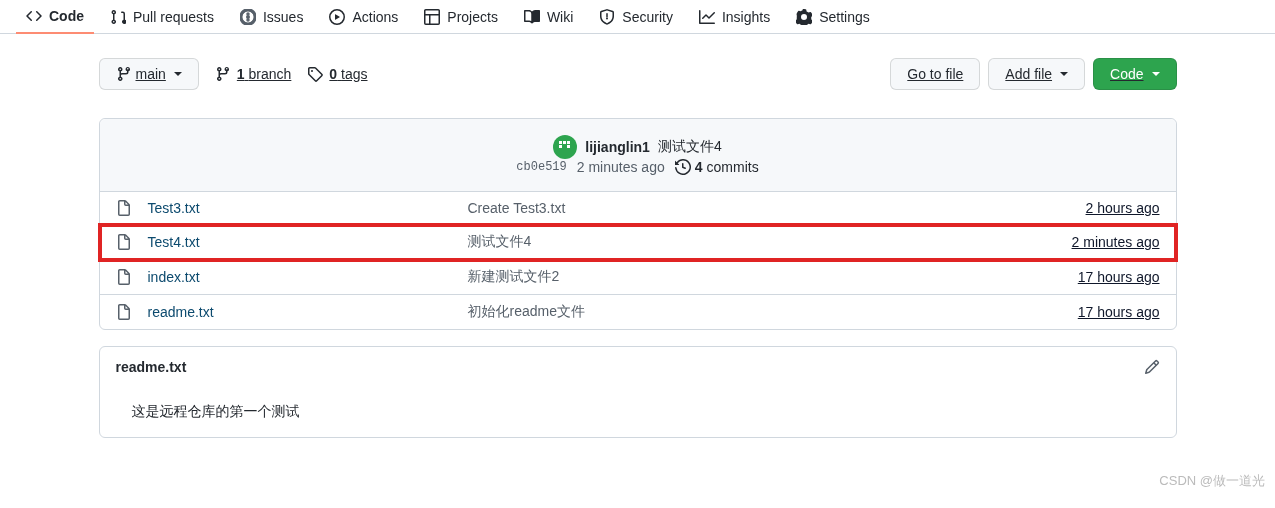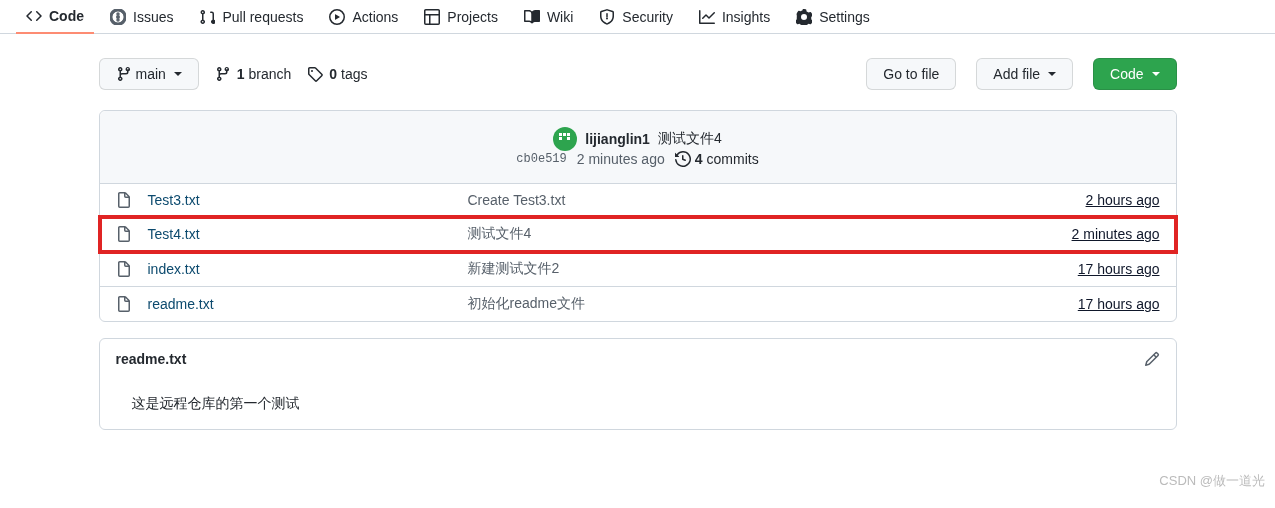--- a/index.html
+++ b/index.html
@@ -3,23 +3,23 @@
 <meta charset="utf-8">
 <style>
   * { box-sizing: border-box; margin: 0; padding: 0; }
   body { font-family: -apple-system, BlinkMacSystemFont, "Segoe UI", Helvetica, Arial, sans-serif; font-size: 14px; color: #24292f; background: #fff; }
   .tabs { display: flex; align-items: center; gap: 6px; padding: 0 16px; border-bottom: 1px solid #d0d7de; height: 34px; }
   .tab { display: flex; align-items: center; gap: 7px; padding: 0 10px; height: 34px; color: #24292f; cursor: pointer; font-size: 14px; }
   .tab.active { border-bottom: 2px solid #fd8c73; font-weight: 600; }
   .tab svg { fill: #57606a; }
   .tab.active svg { fill: #24292f; }
   .container { max-width: 1110px; margin: 0 auto; padding: 24px 16px 0; }
-  .toolbar { display: flex; justify-content: space-between; align-items: center; margin-bottom: 20px; }
+  .toolbar { display: flex; justify-content: space-between; align-items: center; margin-bottom: 28px; text-decoration: underline; }
   .toolbar-left { display: flex; align-items: center; gap: 16px; }
-  .toolbar-right { display: flex; align-items: center; gap: 20px; }
+  .toolbar-right { display: flex; align-items: center; gap: 8px; }
   .btn { display: inline-flex; align-items: center; gap: 4px; padding: 5px 16px; font-size: 14px; border: 1px solid rgba(27,31,36,0.15); border-radius: 6px; background: #f6f8fa; cursor: pointer; line-height: 20px; color: #24292f; }
   .btn.primary { background: #2da44e; color: #fff; border-color: rgba(27,31,36,0.15); }
   .btn .caret { width: 0; height: 0; border-left: 4px solid transparent; border-right: 4px solid transparent; border-top: 4px solid currentColor; margin-left: 4px; }
   .branch-link { display: flex; align-items: center; gap: 6px; color: #24292f; cursor: pointer; }
   .branch-link strong { font-weight: 600; }
   .box { border: 1px solid #d0d7de; border-radius: 6px; margin-bottom: 16px; }
   .box-header { display: flex; align-items: center; justify-content: space-between; padding: 16px; background: #f6f8fa; border-bottom: 1px solid #d0d7de; border-radius: 6px 6px 0 0; flex-direction: column; }
   .box-header-left { display: flex; align-items: center; gap: 8px; min-width: 0; }
   .box-header-right { display: flex; align-items: center; gap: 10px; color: #57606a; }
   .avatar { width: 24px; height: 24px; border-radius: 50%; background: #2da44e; display: flex; align-items: center; justify-content: center; color: #fff; font-size: 12px; flex-shrink: 0; }
@@ -50,31 +50,31 @@
 
 <nav class="tabs">
   <div class="tab active">
     <svg class="octicon" width="16" height="16" viewBox="0 0 16 16">
         <path d="M4.72 3.22a.75.75 0 011.06 1.06L2.06 8l3.72 3.72a.75.75 0 11-1.06 1.06L.47 8.53a.75.75 0 010-1.06l4.25-4.25zm6.56 0a.75.75 0 10-1.06 1.06L13.94 8l-3.72 3.72a.75.75 0 101.06 1.06l4.25-4.25a.75.75 0 000-1.06l-4.25-4.25z"></path>
       </svg>
     <span>Code</span>
   </div>
   <div class="tab">
     <svg class="octicon" width="16" height="16" viewBox="0 0 16 16">
+        <path d="M1.5 3.25a2.25 2.25 0 113 2.122v5.256a2.251 2.251 0 11-1.5 0V5.372A2.25 2.25 0 011.5 3.25zm9.5 0a.75.75 0 01.75-.75h1a2.25 2.25 0 012.25 2.25v5.878a2.251 2.251 0 11-1.5 0V4.75a.75.75 0 00-.75-.75h-1a.75.75 0 01-.75-.75zM3.75 2.5a.75.75 0 100 1.5.75.75 0 000-1.5zm0 9.5a.75.75 0 100 1.5.75.75 0 000-1.5zm8.25.75a.75.75 0 111.5 0 .75.75 0 01-1.5 0z"></path>
+      </svg>
+    <span>Pull requests</span>
+  </div>
+  <div class="tab">
+    <svg class="octicon" width="16" height="16" viewBox="0 0 16 16">
         <path d="M8 0a8 8 0 100 16A8 8 0 008 0zM1.5 8a6.5 6.5 0 1113 0 6.5 6.5 0 01-13 0zM8 4a1 1 0 100 2 1 1 0 000-2zm0 8a1 1 0 100-2 1 1 0 000 2z" fill="none" stroke="#57606a" stroke-width="1.5"></path>
         <circle cx="8" cy="8" r="6.5" fill="none" stroke="#57606a" stroke-width="1.5"></circle>
         <circle cx="8" cy="8" r="2" fill="#57606a"></circle>
       </svg>
     <span>Issues</span>
-  </div>
-  <div class="tab">
-    <svg class="octicon" width="16" height="16" viewBox="0 0 16 16">
-        <path d="M1.5 3.25a2.25 2.25 0 113 2.122v5.256a2.251 2.251 0 11-1.5 0V5.372A2.25 2.25 0 011.5 3.25zm9.5 0a.75.75 0 01.75-.75h1a2.25 2.25 0 012.25 2.25v5.878a2.251 2.251 0 11-1.5 0V4.75a.75.75 0 00-.75-.75h-1a.75.75 0 01-.75-.75zM3.75 2.5a.75.75 0 100 1.5.75.75 0 000-1.5zm0 9.5a.75.75 0 100 1.5.75.75 0 000-1.5zm8.25.75a.75.75 0 111.5 0 .75.75 0 01-1.5 0z"></path>
-      </svg>
-    <span>Pull requests</span>
   </div>
   <div class="tab">
     <svg class="octicon" width="16" height="16" viewBox="0 0 16 16">
         <path d="M8 0a8 8 0 100 16A8 8 0 008 0zM1.5 8a6.5 6.5 0 1113 0 6.5 6.5 0 01-13 0zm4.879-2.773l4.264 2.559a.25.25 0 010 .428l-4.264 2.559A.25.25 0 016 10.559V5.442a.25.25 0 01.379-.215z"></path>
       </svg>
     <span>Actions</span>
   </div>
   <div class="tab">
     <svg class="octicon" width="16" height="16" viewBox="0 0 16 16">
         <path d="M0 1.75C0 .784.784 0 1.75 0h12.5C15.216 0 16 .784 16 1.75v12.5A1.75 1.75 0 0114.25 16H1.75A1.75 1.75 0 010 14.25zM1.5 6.5v7.75c0 .138.112.25.25.25H5v-8zm5 8h7.75a.25.25 0 00.25-.25V6.5h-8zm8-9.5V1.75a.25.25 0 00-.25-.25H1.75a.25.25 0 00-.25.25V5z"></path>

